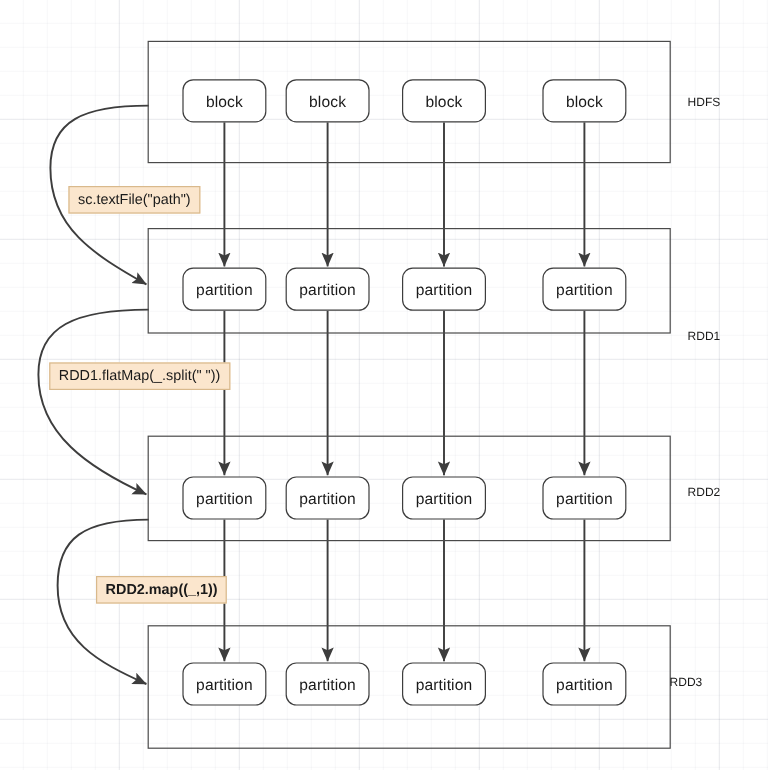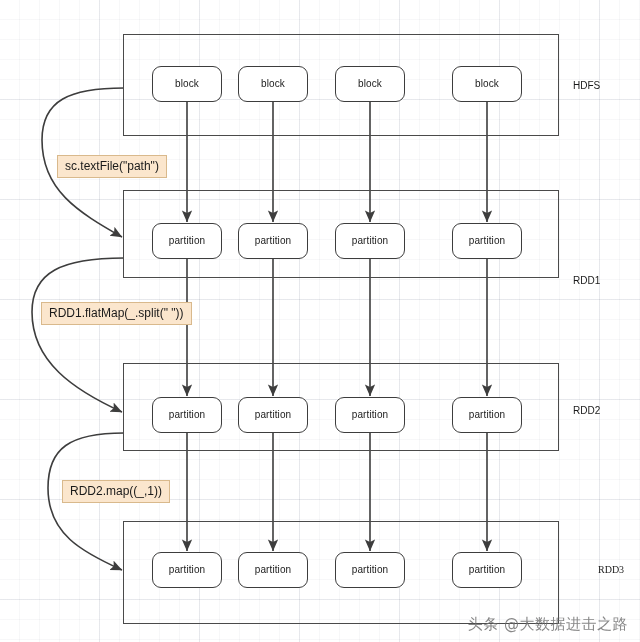--- a/index.html
+++ b/index.html
@@ -51,21 +51,21 @@
   
   .node {
     position: absolute;
     box-sizing: border-box;
     border: 1.6px solid #3d3d3d;
     border-radius: 9px;
     background: #ffffff;
     display: flex;
     align-items: center;
     justify-content: center;
-    font-size: 10px;
+    font-size: 13px;
     color: #1a1a1a;
     letter-spacing: 0.1px;
     line-height: 1;
   }
 
   
   .layer-name {
     position: absolute;
     font-size: 10px;
     color: #1a1a1a;
@@ -157,21 +157,20 @@
   <div class="node" style="left:452px; top:397px; width:70px; height:36px;">partition</div>
 
   <div class="node" style="left:152px; top:552px; width:70px; height:36px;">partition</div>
   <div class="node" style="left:238px; top:552px; width:70px; height:36px;">partition</div>
   <div class="node" style="left:335px; top:552px; width:70px; height:36px;">partition</div>
   <div class="node" style="left:452px; top:552px; width:70px; height:36px;">partition</div>
 
   <div class="layer-name" style="left:573px; top:81px;">HDFS</div>
   <div class="layer-name" style="left:573px; top:236px;margin-top:40px;">RDD1</div>
   <div class="layer-name" style="left:573px; top:406px;">RDD2</div>
-  <div class="layer-name" style="left:598px; top:565px;font-family:Liberation Serif, serif;">RDD3</div>
+  <div class="layer-name" style="left:558px; top:565px;">RDD3</div>
 
   <div class="op-label" style="left:57px; top:155px;">sc.textFile("path")</div>
   <div class="op-label" style="left:41px; top:302px;">RDD1.flatMap(_.split(" "))</div>
-  <div class="op-label" style="left:62px; top:480px;">RDD2.map((_,1))</div>
+  <div class="op-label" style="left:80px; top:480px;font-weight:bold;">RDD2.map((_,1))</div>
 
-  <div id="watermark">头条 @大数据进击之路</div>
 
 </div>
 
 </body></html>

